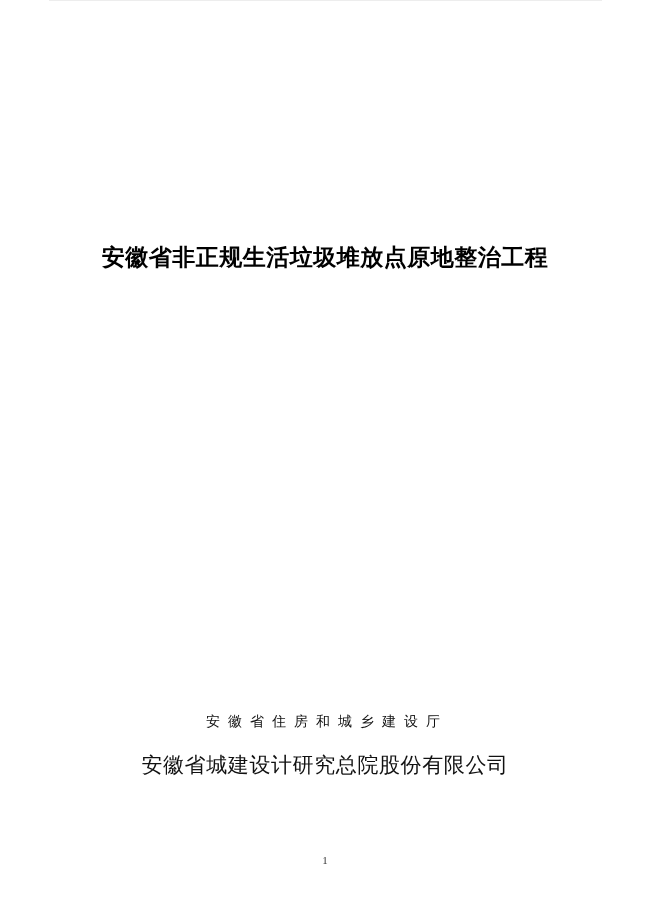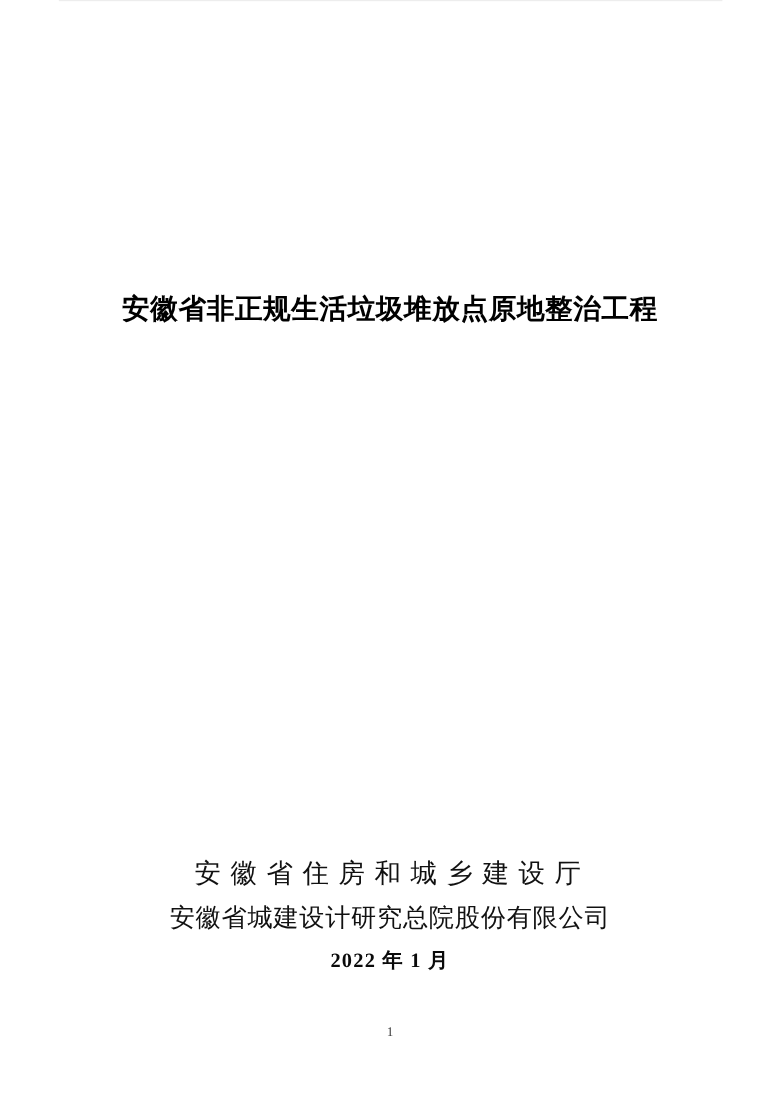--- a/index.html
+++ b/index.html
@@ -33,21 +33,21 @@
   }
   .title-line-1 { top: 241px; }
   .title-line-2 { top: 294px; letter-spacing: 1px; }
 
   .org-line {
     font-family: "Liberation Serif", "DejaVu Serif", serif;
     color: #111111;
   }
   .org-line-1 {
     top: 712px;
-    font-size: 22px;
+    font-size: 14px;
     letter-spacing: 8px;
     padding-left: 4px; 
   }
   .org-line-2 {
     top: 750px;
     font-size: 21px;
     letter-spacing: 0.6px;
   }
   .date-line {
     top: 788px;
@@ -69,17 +69,16 @@
 
 <div class="page">
 
   <div class="abs title-line title-line-1">安徽省非正规生活垃圾堆放点原地整治工程</div>
 
 
   <div class="abs org-line org-line-1">安徽省住房和城乡建设厅</div>
 
   <div class="abs org-line org-line-2">安徽省城建设计研究总院股份有限公司</div>
 
-  <div class="abs date-line">2022 年 1 月</div>
 
   <div class="abs page-number">1</div>
 
 </div>
 
 </body></html>

